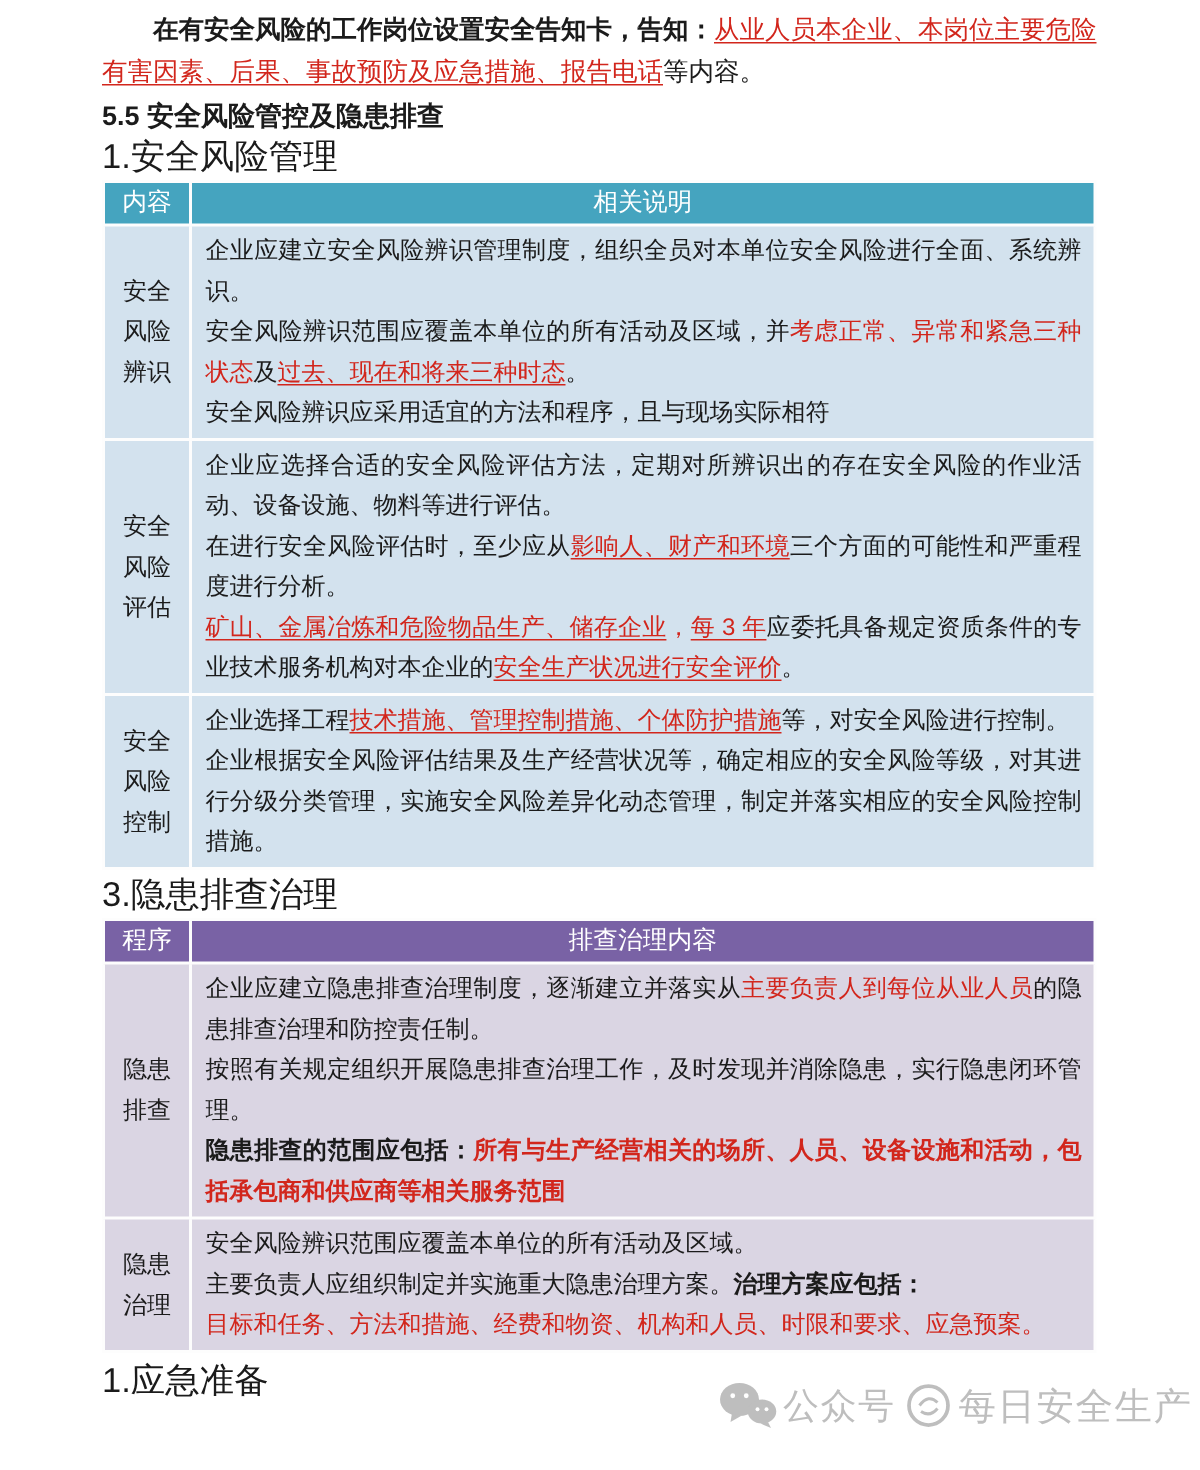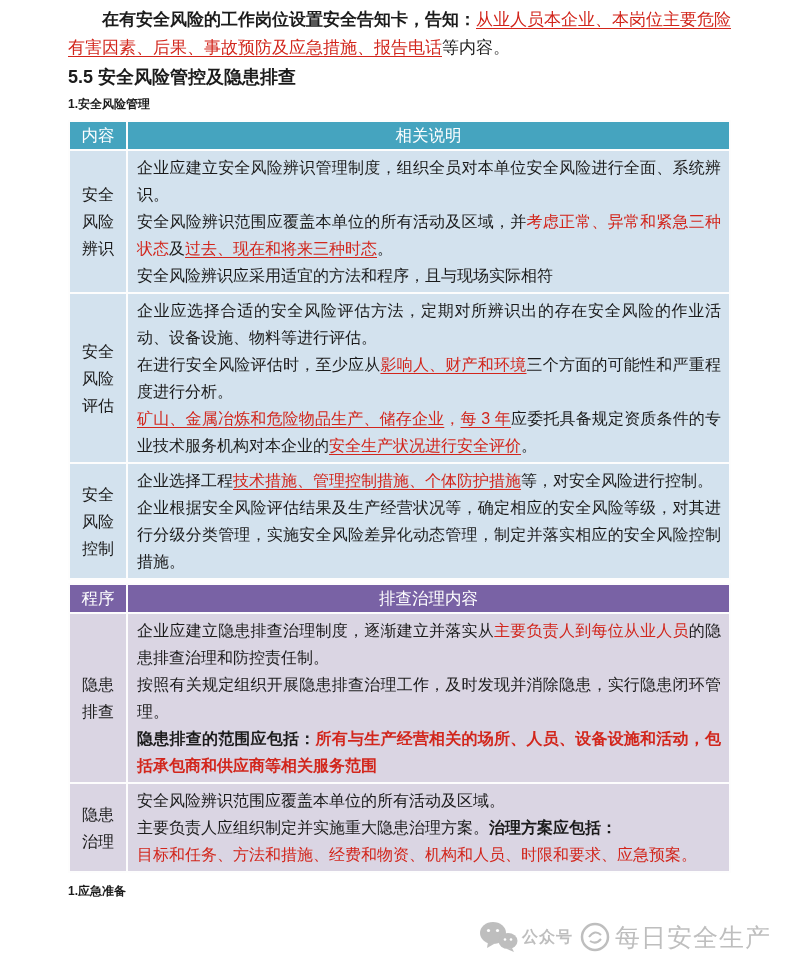--- a/index.html
+++ b/index.html
@@ -9,42 +9,42 @@
     --watermark_gray:#a6a6a6;
   }
   *{box-sizing:border-box;margin:0;padding:0;}
   html,body{width:800px;height:980px;background:#ffffff;overflow:hidden;}
   body{font-family:"Liberation Sans","DejaVu Sans",sans-serif;color:var(--text);position:relative;}
   .content{position:absolute;left:68px;top:6px;width:663px;}
 
   .h-top{font-size:18px;font-weight:bold;line-height:25px;margin-bottom:1px;}
   .intro-para{font-size:17px;line-height:27.5px;text-indent:2em;text-align:justify;margin-bottom:2px;}
   .h2{font-size:18px;font-weight:bold;line-height:27px;margin-top:3px;}
-  .h3{font-size:12px;font-weight:bold;line-height:26px;margin-bottom:3px;}
+  .h3{font-size:23px;font-weight:normal;line-height:26px;margin-bottom:3px;}
 
   table{width:100%;border-collapse:collapse;table-layout:fixed;}
   .t1{border:1px solid var(--t1_border);margin-bottom:3px;}
   .t2{border:1px solid var(--t2_border);margin-bottom:5px;}
   th,td{border:2px solid #fdfdfd;vertical-align:middle;}
   .t1 th{background:var(--t1_header_bg);}
   .t2 th{background:var(--t2_header_bg);}
   th{color:#fff;font-weight:normal;font-size:16.5px;text-align:center;padding:3px 2px;line-height:21px;}
   .col-label{width:58px;}
   .t1 td{background:var(--t1_cell_bg);}
   .t2 td{background:var(--t2_cell_bg);}
   td.label{text-align:center;font-size:16px;line-height:27px;white-space:pre-line;padding:12px 1px;}
   td.cell{padding:3px 8px 3px 9px;font-size:16px;}
   .para{line-height:27px;text-align:justify;}
   .red{color:var(--red);}
   .u{text-decoration:underline;text-underline-offset:3px;}
   .b{font-weight:bold;}
 
   .watermark{position:absolute;left:478px;top:920px;width:318px;display:flex;align-items:center;
     color:var(--watermark_gray);opacity:.72;z-index:5;pointer-events:none;}
-  .watermark .wm1{font-size:16px;letter-spacing:1px;margin:0 6px 0 4px;font-weight:bold;}
+  .watermark .wm1{font-size:24px;letter-spacing:1px;margin:0 6px 0 4px;}
   .watermark .wm2{font-size:25px;letter-spacing:1px;margin-left:4px;white-space:nowrap;}
   .wm-svg{flex:0 0 auto;}
 </style>
 </head>
 <body>
 
 <div class="content">
 
 
   <p class="intro-para"><span class="b">在有安全风险的工作岗位设置安全告知卡，告知：</span><span class="red u">从业人员本企业、本岗位主要危险有害因素、后果、事故预防及应急措施、报告电话</span><span>等内容。</span></p>
@@ -85,20 +85,21 @@
 风险
 控制</td>
         <td class="cell">
             <div class="para"><span>企业选择工程</span><span class="red u">技术措施、管理控制措施、个体防护措施</span><span>等，对安全风险进行控制。</span></div>
             <div class="para"><span>企业根据安全风险评估结果及生产经营状况等，确定相应的安全风险等级，对其进行分级分类管理，实施安全风险差异化动态管理，制定并落实相应的安全风险控制措施。</span></div>
           </td>
       </tr>
     </tbody>
   </table>
 
+  <div class="h3">3.隐患排查治理</div>
 
   <table class="t2">
     <thead>
       <tr>
         <th class="col-label">程序</th>
         <th>排查治理内容</th>
       </tr>
     </thead>
     <tbody>
       <tr>

